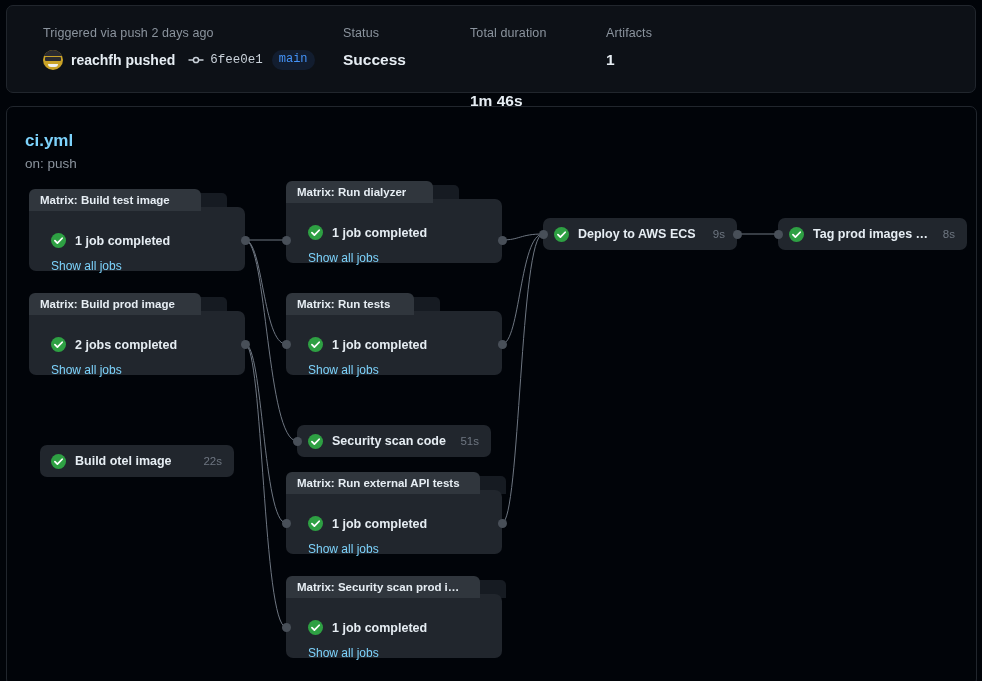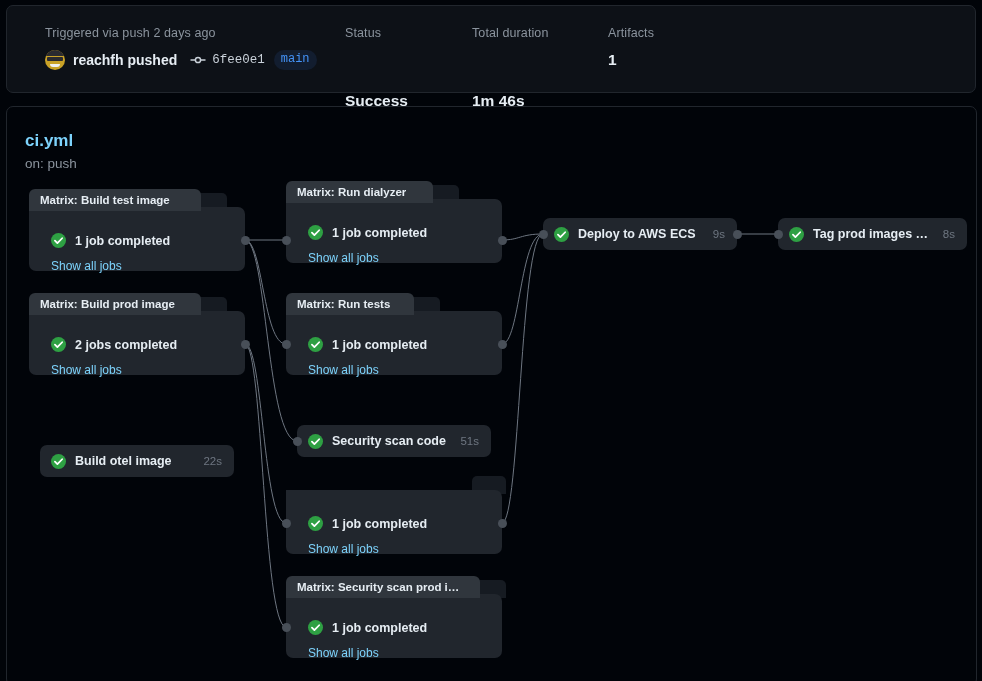--- a/index.html
+++ b/index.html
@@ -15,26 +15,25 @@
   .summary-panel {
     position: absolute;
     left: 6px; top: 5px;
     width: 970px; height: 88px;
     background: #0d1117;
     border: 1px solid #21262d;
     border-radius: 7px;
   }
   .summary-cols {
     display: flex;
-    padding: 19px 0 0 10px;
-    margin-left: 28px;
+    padding: 19px 0 0 36px;
   }
   .sum-col { display: flex; flex-direction: column; }
   .sum-col.trigger { width: 300px; }
-  .sum-col.status  { width: 127px; justify-content: space-between; }
+  .sum-col.status  { width: 127px; }
   .sum-col.duration{ width: 136px; gap: 41px; }
   .sum-label {
     font-size: 12.5px;
     color: #8b949e;
     line-height: 17px;
     letter-spacing: .1px;
   }
   .sum-value {
     font-size: 15.5px;
     font-weight: bold;
@@ -370,20 +369,23 @@
             <svg class="status-icon" viewBox="0 0 16 16" width="15" height="15">
               <circle cx="8" cy="8" r="8" fill="#2ea043"></circle>
               <path d="M4.2 8.2 L6.8 10.8 L11.9 5.6" fill="none" stroke="#ffffff" stroke-width="1.9" stroke-linecap="round" stroke-linejoin="round"></path>
             </svg>
           </span>
           <span class="node-label">Security scan code</span>
           <span class="node-dur">51s</span>
         </div>
         <div class="matrix" style="left: 279px; top: 365px; width: 216px; height: 82px;">
           <div class="stack" style="left:186px"></div>
+          <div class="tab" style="width:194px">
+            <span class="tab-label">Matrix: Run external API tests</span>
+          </div>
           <div class="body" style="width:216px;height:64px">
             <div class="row">
               <span>
                 <svg class="status-icon" viewBox="0 0 16 16" width="15" height="15">
                   <circle cx="8" cy="8" r="8" fill="#2ea043"></circle>
                   <path d="M4.2 8.2 L6.8 10.8 L11.9 5.6" fill="none" stroke="#ffffff" stroke-width="1.9" stroke-linecap="round" stroke-linejoin="round"></path>
                 </svg>
               </span>
               <span class="row-label">1 job completed</span>
             </div>

